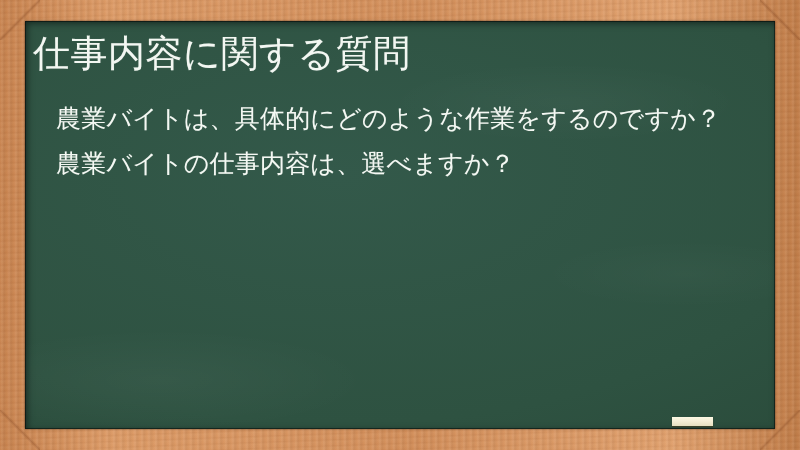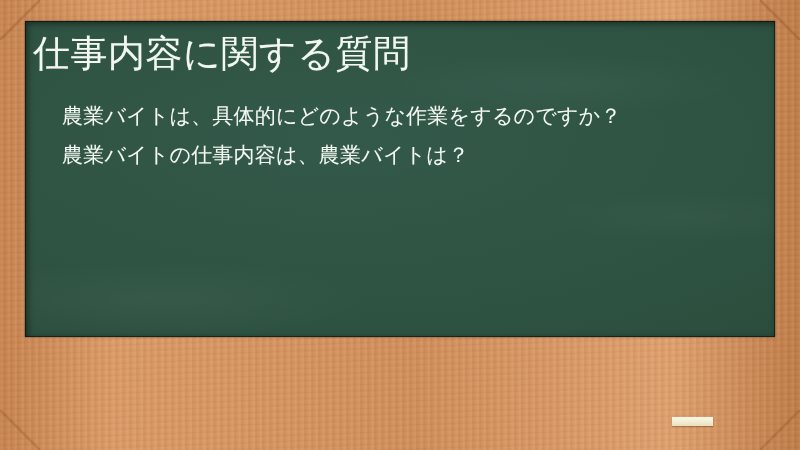--- a/index.html
+++ b/index.html
@@ -60,21 +60,21 @@
     background: linear-gradient(45deg, rgba(255,255,255,0.0) 46%, rgba(120,60,25,0.28) 50%, rgba(255,255,255,0.0) 54%); }
   .miter.br { right: 0; bottom: 0;
     background: linear-gradient(-45deg, rgba(255,255,255,0.0) 46%, rgba(120,60,25,0.28) 50%, rgba(255,255,255,0.0) 54%); }
 
   
   .board {
     position: absolute;
     left: 25px;
     top: 21px;
     width: 750px;
-    height: 316px;
+    height: 408px;
     background:
       radial-gradient(ellipse 120% 110% at 42% 38%, #33594a 0%, #2e5241 55%, #274636 100%);
     box-shadow:
       inset 0 0 0 1px rgba(0,0,0,0.45),
       inset 2px 2px 7px rgba(0,0,0,0.55),
       0 0 2px rgba(0,0,0,0.5);
     overflow: hidden;
   }
   .board-dust {
     position: absolute;
@@ -105,24 +105,24 @@
   .qlist {
     position: absolute;
     left: 31px;
     top: 80px;
     width: 690px;
     margin: 0;
     padding: 0;
     list-style: none;
   }
   .qitem {
-    font-size: 21px;
+    font-size: 25px;
     line-height: 1.42;
     color: #f4f8f3;
-    margin: 0 0 9px 6px;
+    margin: 0 0 9px 0;
     letter-spacing: 0.2px;
     text-shadow: 0 0 1px rgba(255,255,255,0.2);
   }
 
   
   .chalk-piece {
     position: absolute;
     left: 672px;
     top: 417px;
     width: 41px;
@@ -146,21 +146,21 @@
 
   <div class="board">
     <div class="board-dust"></div>
 
     <div class="content">
 
       <div class="title">仕事内容に関する質問</div>
 
       <ul class="qlist">
         <li class="qitem">農業バイトは、具体的にどのような作業をするのですか？</li>
-        <li class="qitem">農業バイトの仕事内容は、農業バイトは？</li>
+        <li class="qitem">農業バイトの仕事内容は、選べますか？</li>
       </ul>
 
     </div>
   </div>
 
   <div class="chalk-piece"></div>
 
 </div>
 
 </body></html>

